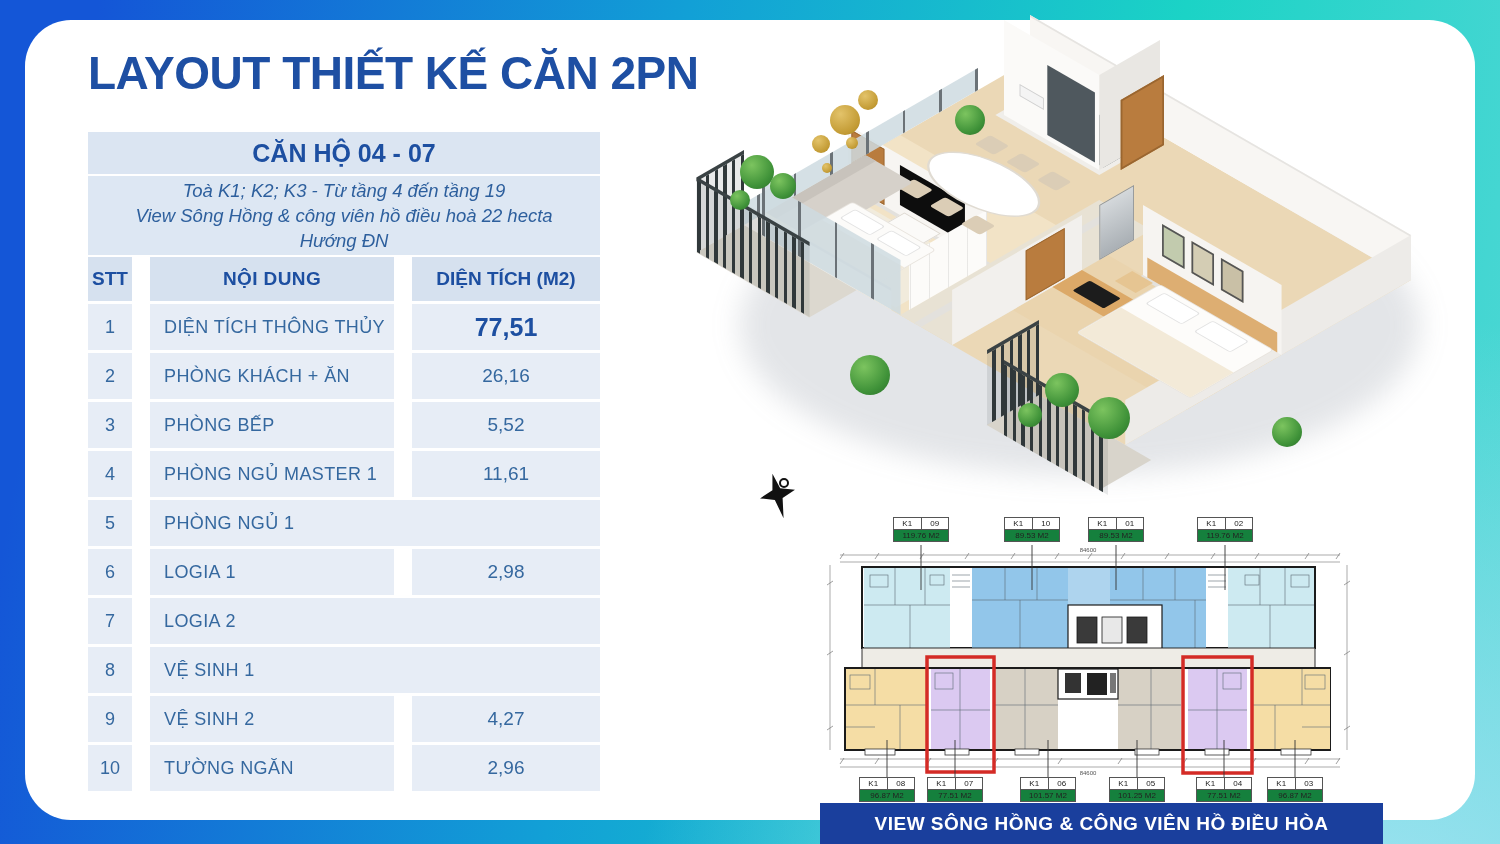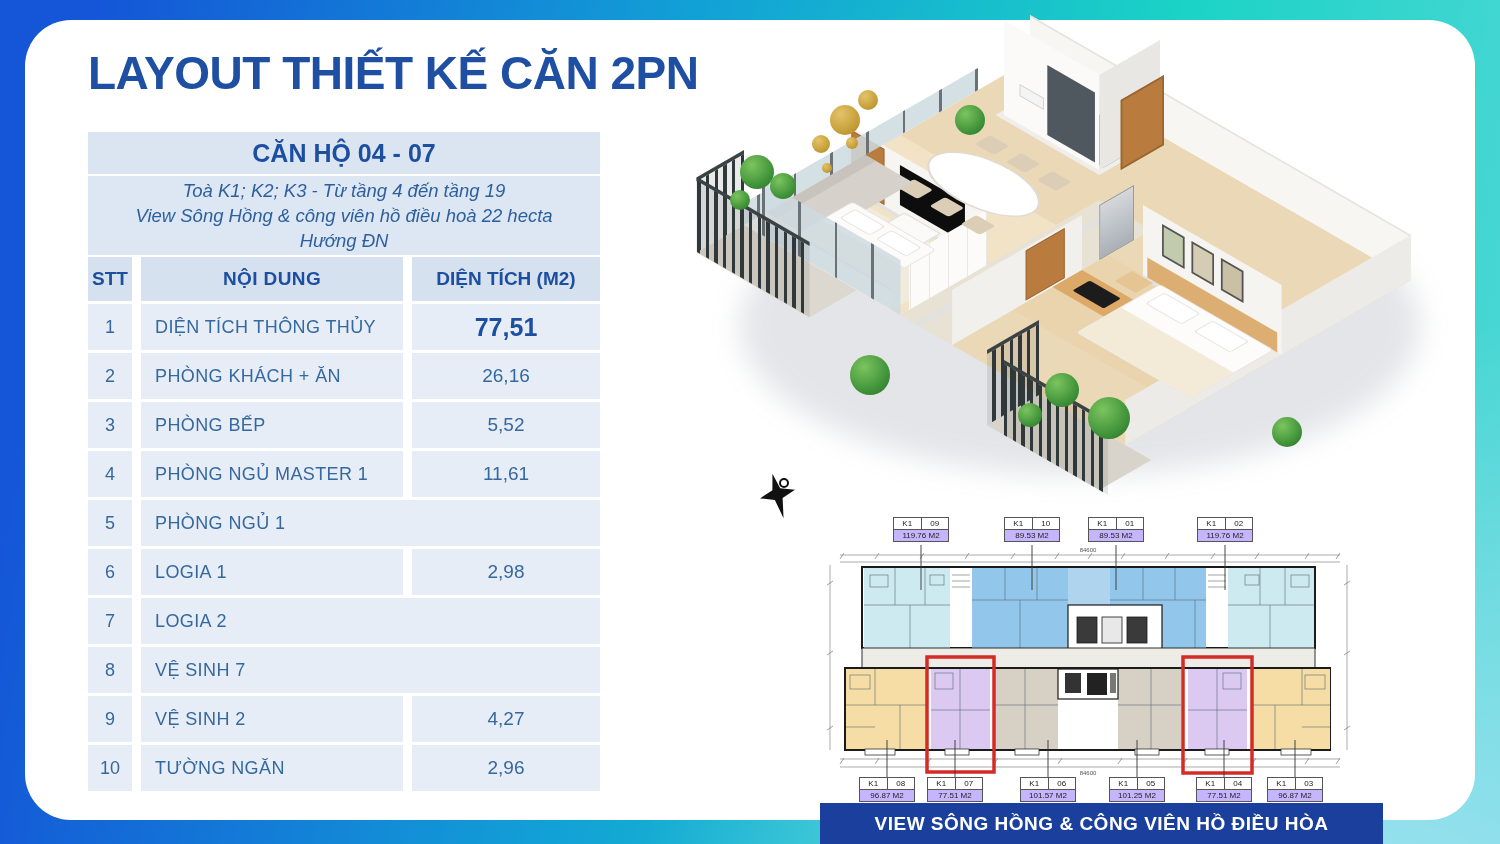--- a/index.html
+++ b/index.html
@@ -17,21 +17,21 @@
   .title { position:absolute; left:88px; top:46px; font-size:46px; font-weight:800;
            color:#1e4fa3; letter-spacing:-0.5px; }
 
   
   .tblock { position:absolute; left:88px; width:512px; }
   .thead  { top:132px; height:42px; background:#dbe5f2; display:flex; align-items:center;
             justify-content:center; font-size:25px; font-weight:800; color:#1d4fa1; }
   .tsub   { top:176px; height:79px; background:#dde7f3; display:flex; flex-direction:column;
             align-items:center; justify-content:center; font-style:italic; font-size:18.5px;
             color:#2d5f9d; line-height:25px; }
-  .trow   { display:flex; gap:9px; height:46px; }
+  .trow   { display:flex; gap:18px; height:46px; }
   .tcols  { top:257px; height:44px; }
   .cell   { background:#e7edf6; display:flex; align-items:center; color:#35689f; font-size:18px; }
   .c-stt  { width:44px; justify-content:center; }
   .c-name { flex:1; padding-left:14px; letter-spacing:0.4px; }
   .c-val  { width:188px; justify-content:center; font-size:19px; }
   .tcols .cell { background:#d6e1ef; font-weight:800; color:#1d4fa1; font-size:19px; }
   .tcols .c-name, .tcols .c-val { justify-content:center; padding-left:0; }
   .val-bold { font-weight:800; font-size:25px !important; color:#1d4fa1; }
 
   
@@ -48,21 +48,21 @@
   .plant { border-radius:50%; background:radial-gradient(circle at 35% 30%,#7cc45f,#3e9138 65%,#2c6e2a); }
   .gold  { border-radius:50%; background:radial-gradient(circle at 35% 30%,#e3c36a,#c29a33 70%,#9c7a22); }
 
   
   .fplan { position:absolute; left:815px; top:505px; width:645px; height:300px; }
   .fp-label { position:absolute; transform:translateX(-50%); width:56px; font-size:8px;
               color:#222; text-align:center; }
   .fp-label .lt { display:flex; border:1px solid #555; background:#fff; }
   .fp-label .lt span { flex:1; padding:1px 0; }
   .fp-label .lt span:first-child { border-right:1px solid #555; }
-  .fp-label .la { border:1px solid #555; border-top:none; background:#c4b5fd; padding:1px 0; }
+  .fp-label .la { border:1px solid #555; border-top:none; background:#15803d; padding:1px 0; }
 
   
   .banner { position:absolute; left:820px; top:803px; width:563px; height:42px;
             background:#1a3f9d; color:#ffffff; display:flex; align-items:center;
             justify-content:center; font-size:19px; font-weight:800; letter-spacing:0.5px; }
 </style>
 </head>
 <body>
 
 <div class="card"></div>
@@ -111,21 +111,21 @@
   <div class="cell c-stt">6</div>
   <div class="cell c-name">LOGIA 1</div>
   <div class="cell c-val">2,98</div>
 </div>
 <div class="tblock trow" style="position:absolute;top:598px;">
   <div class="cell c-stt">7</div>
   <div class="cell c-name">LOGIA 2</div>
 </div>
 <div class="tblock trow" style="position:absolute;top:647px;">
   <div class="cell c-stt">8</div>
-  <div class="cell c-name">VỆ SINH 7</div>
+  <div class="cell c-name">VỆ SINH 1</div>
 </div>
 <div class="tblock trow" style="position:absolute;top:696px;">
   <div class="cell c-stt">9</div>
   <div class="cell c-name">VỆ SINH 2</div>
   <div class="cell c-val">4,27</div>
 </div>
 <div class="tblock trow" style="position:absolute;top:745px;">
   <div class="cell c-stt">10</div>
   <div class="cell c-name">TƯỜNG NGĂN</div>
   <div class="cell c-val">2,96</div>

